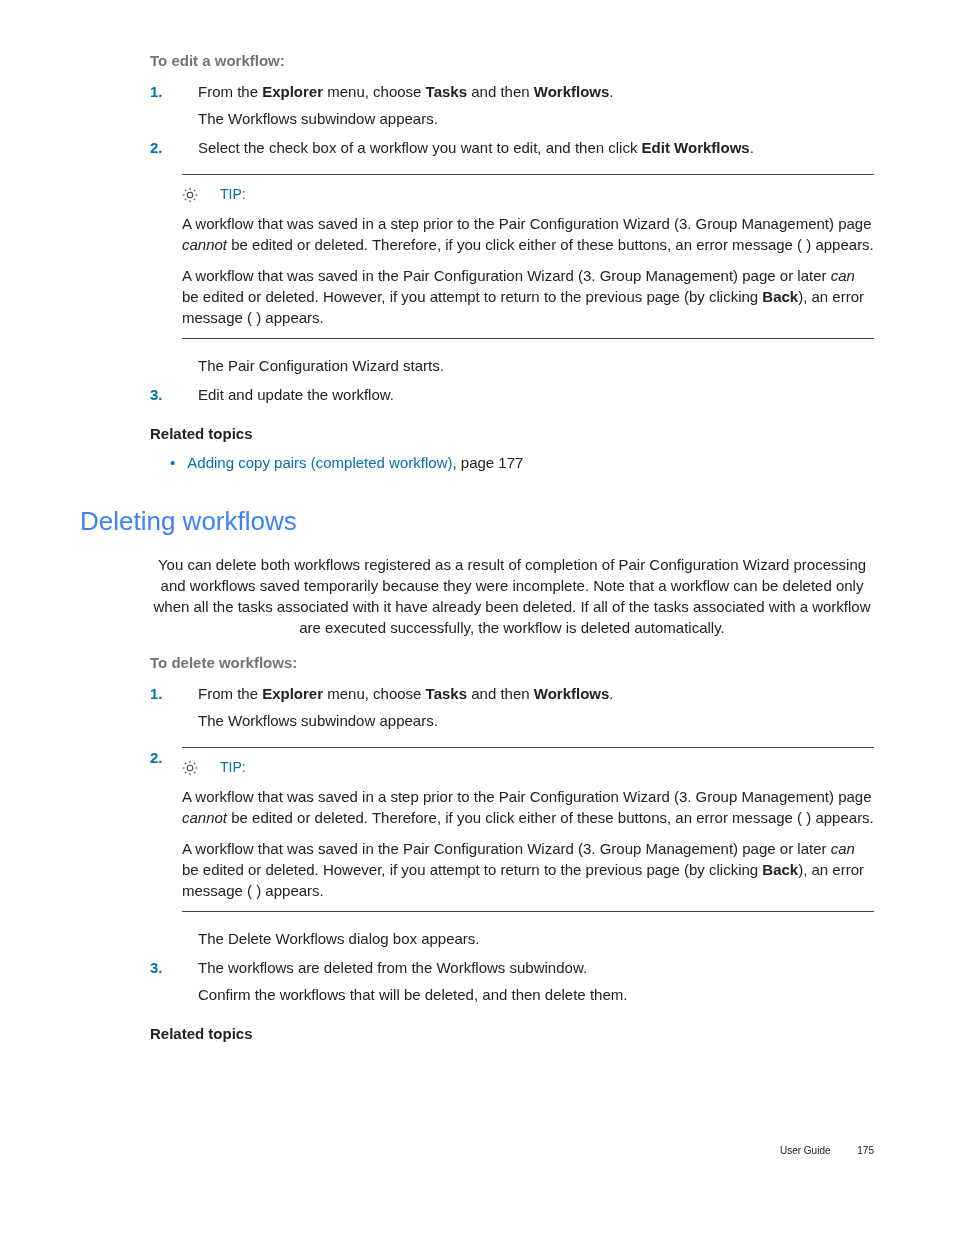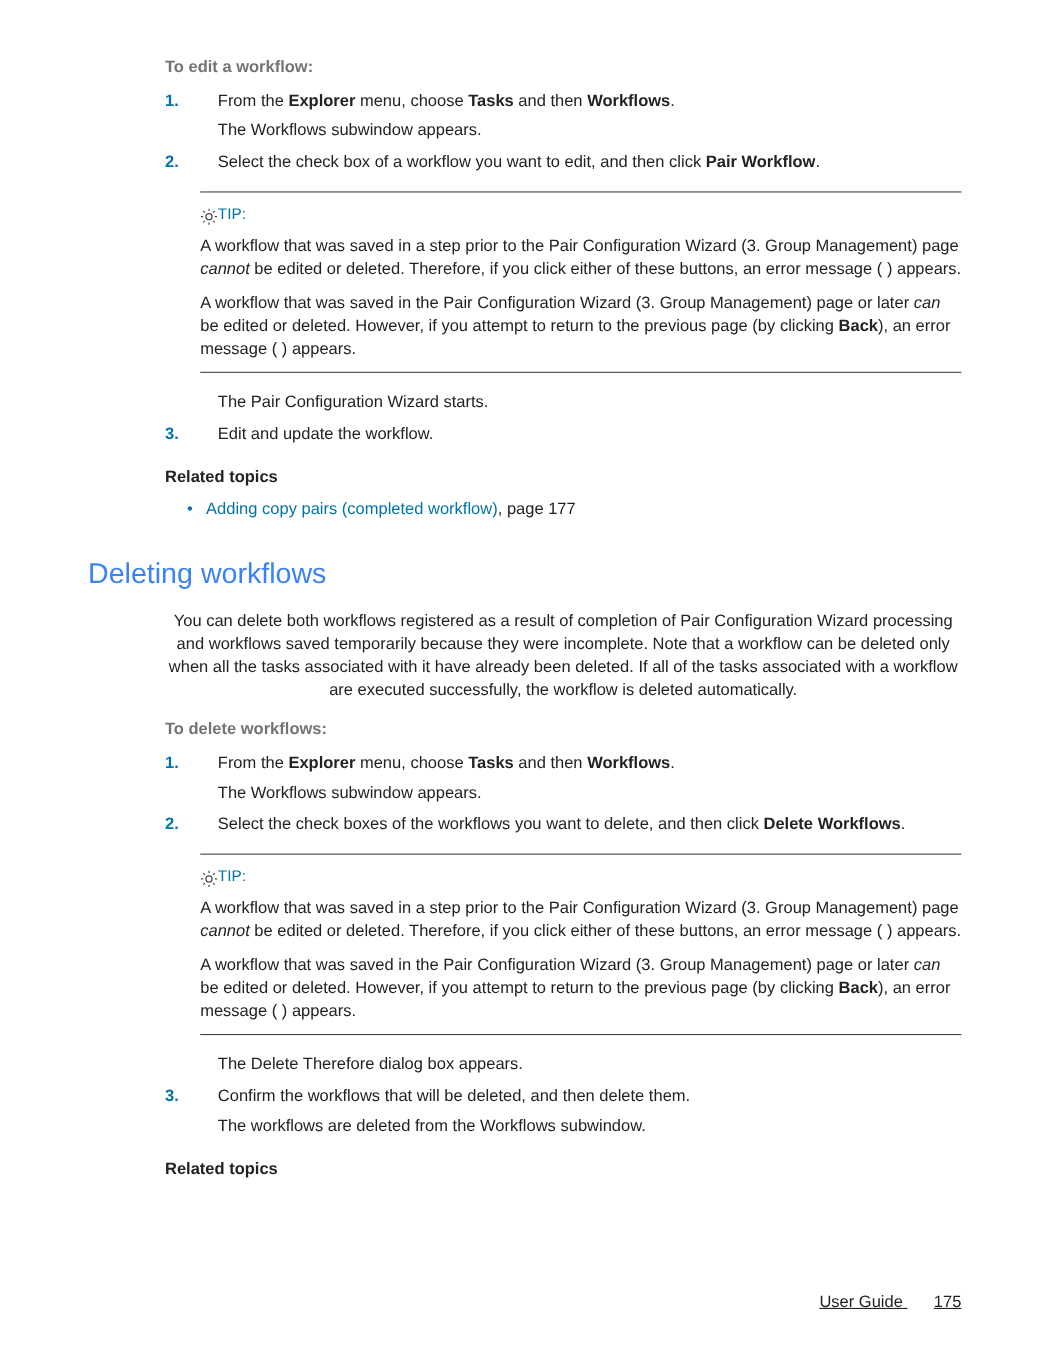--- a/index.html
+++ b/index.html
@@ -43,22 +43,22 @@
     padding: 0 0 0 0;
   }
   .tipbox .hr {
     border-top: 1px solid #444;
     margin: 6px 0 10px 0;
   }
   .tipbox .tip-head {
     color: #0073a8;
     font-size: 14px;
     display: flex;
-    align-items: flex-end;
-    gap: 0;
+    align-items: center;
+    gap: 22px;
     margin-bottom: 8px;
   }
   .tipbox .tip-head svg { flex: 0 0 auto; }
   .tipbox .tip-body p { margin: 6px 0 10px 0; }
   .related-topics {
     font-weight: bold;
     margin: 18px 0 8px 0;
   }
   ul.related {
     list-style: none;
@@ -78,22 +78,21 @@
   h2.section-title {
     color: #3b82f6;
     font-weight: 300;
     font-size: 26px;
     margin: 30px 0 8px 0;
   }
   .intro { margin-left: 70px; margin-bottom: 14px; text-align: center; }
   .footer {
     text-align: right;
     margin-top: 100px;
-    font-size: 15px;
-    text-decoration: underline;
+    font-size: 10px;
   }
   .footer .pn { margin-left: 24px; }
 </style>
 </head>
 <body>
 
 <div class="content-block">
   <div class="proc-heading">To edit a workflow:</div>
 
   <ol class="steps">
@@ -101,21 +100,21 @@
       <span class="num">1.</span>
       <p>
         <span>From the </span><span class="bold">Explorer</span><span> menu, choose </span><span class="bold">Tasks</span><span> and then </span><span class="bold">Workflows</span><span>.</span>
       </p>
       <p>The Workflows subwindow appears.</p>
     </li>
 
     <li>
       <span class="num">2.</span>
       <p>
-        <span>Select the check box of a workflow you want to edit, and then click </span><span class="bold">Pair Workflow</span><span>.</span>
+        <span>Select the check box of a workflow you want to edit, and then click </span><span class="bold">Edit Workflows</span><span>.</span>
       </p>
 
       <div class="tipbox">
         <div class="hr"></div>
         <div class="tip-head">
           <svg width="16" height="16" viewBox="0 0 24 24" fill="none" stroke="#444" stroke-width="1.6">
             <circle cx="12" cy="12" r="4.2"></circle>
             <line x1="12" y1="1" x2="12" y2="4"></line>
               <line x1="12" y1="20" x2="12" y2="23"></line>
             <line x1="1" y1="12" x2="4" y2="12"></line>
@@ -165,23 +164,20 @@
     <li>
       <span class="num">1.</span>
       <p>
         <span>From the </span><span class="bold">Explorer</span><span> menu, choose </span><span class="bold">Tasks</span><span> and then </span><span class="bold">Workflows</span><span>.</span>
       </p>
       <p>The Workflows subwindow appears.</p>
     </li>
 
     <li>
       <span class="num">2.</span>
-      <p>
-        <span>Select the check boxes of the workflows you want to delete, and then click </span><span class="bold">Delete Workflows</span><span>.</span>
-      </p>
 
       <div class="tipbox">
         <div class="hr"></div>
         <div class="tip-head">
           <svg width="16" height="16" viewBox="0 0 24 24" fill="none" stroke="#444" stroke-width="1.6">
             <circle cx="12" cy="12" r="4.2"></circle>
             <line x1="12" y1="1" x2="12" y2="4"></line>
               <line x1="12" y1="20" x2="12" y2="23"></line>
             <line x1="1" y1="12" x2="4" y2="12"></line>
               <line x1="20" y1="12" x2="23" y2="12"></line>
@@ -196,27 +192,27 @@
           <p>
             <span>A workflow that was saved in a step prior to the Pair Configuration Wizard (3. Group Management) page </span><span class="italic">cannot</span><span> be edited or deleted. Therefore, if you click either of these buttons, an error message (                    ) appears.</span>
           </p>
           <p>
             <span>A workflow that was saved in the Pair Configuration Wizard (3. Group Management) page or later </span><span class="italic">can</span><span> be edited or deleted. However, if you attempt to return to the previous page (by clicking </span><span class="bold">Back</span><span>), an error message (                    ) appears.</span>
           </p>
         </div>
         <div class="hr"></div>
       </div>
 
-      <p>The Delete Therefore dialog box appears.</p>
+      <p>The Delete Workflows dialog box appears.</p>
     </li>
 
     <li>
       <span class="num">3.</span>
+      <p>The workflows are deleted from the Workflows subwindow.</p>
       <p>Confirm the workflows that will be deleted, and then delete them.</p>
-      <p>The workflows are deleted from the Workflows subwindow.</p>
     </li>
   </ol>
 
   <div class="related-topics">Related topics</div>
 </div>
 
 <div class="footer">
   <span>User Guide</span>
   <span class="pn">175</span>
 </div>

